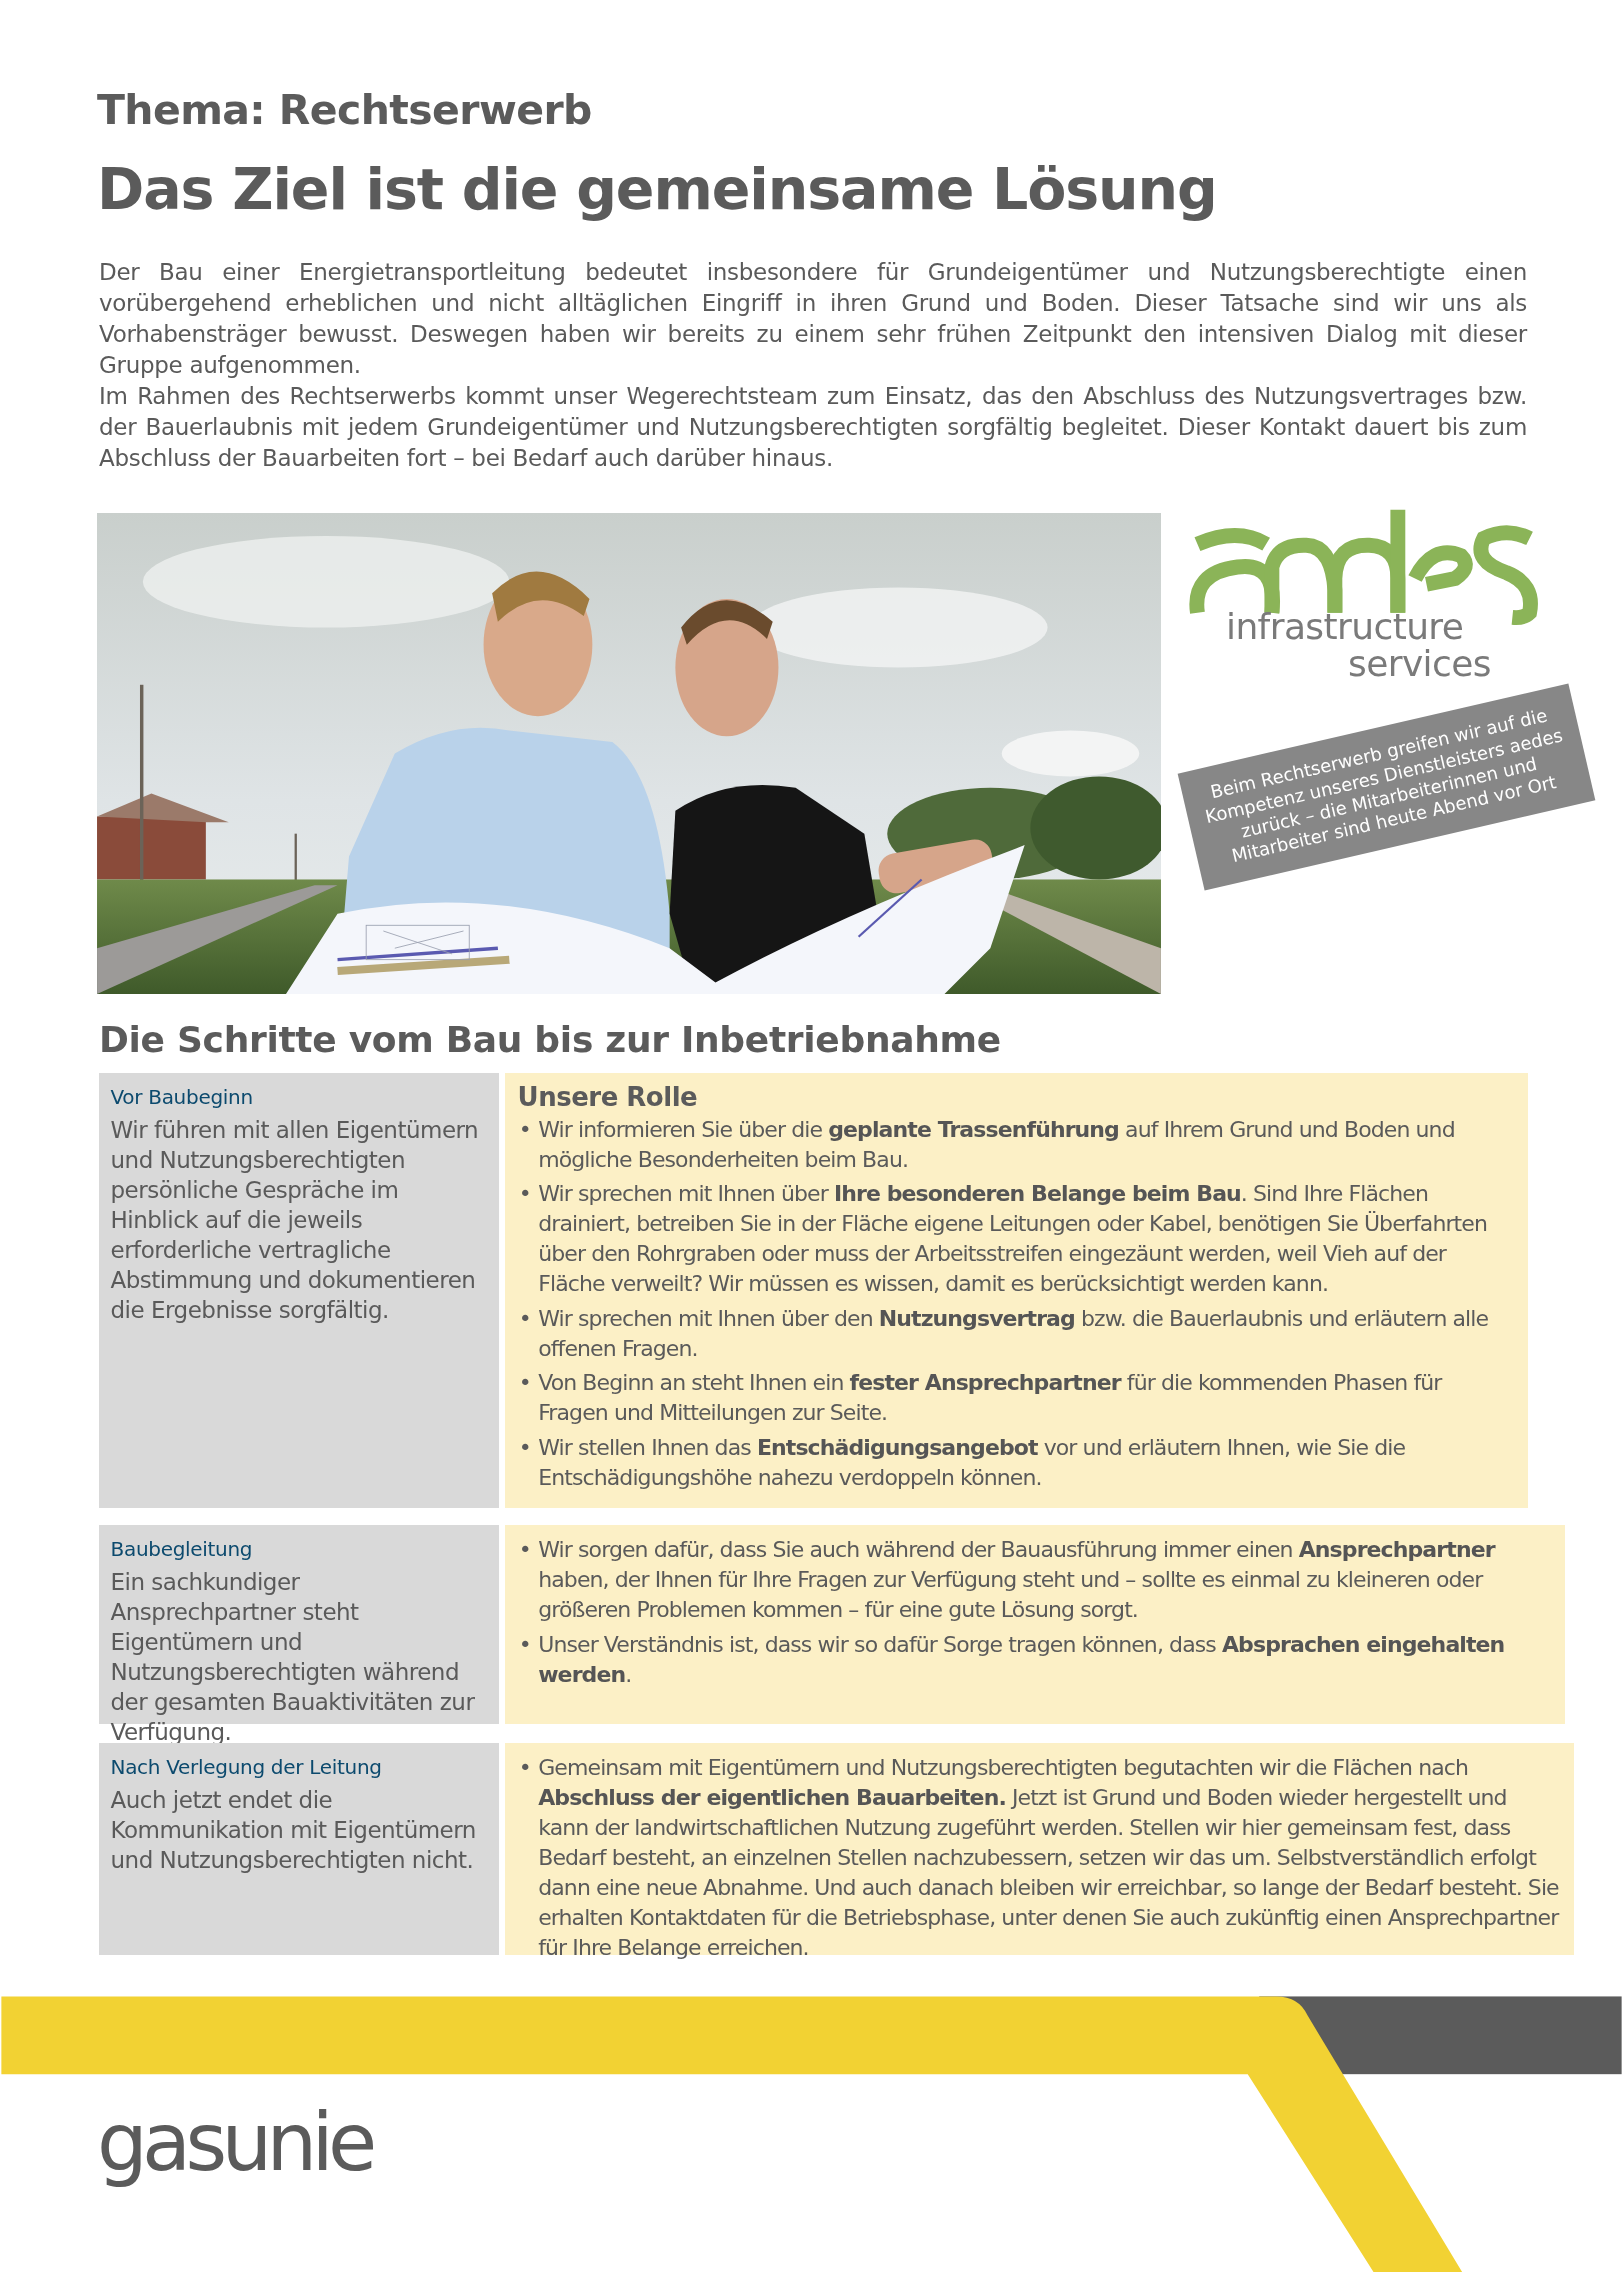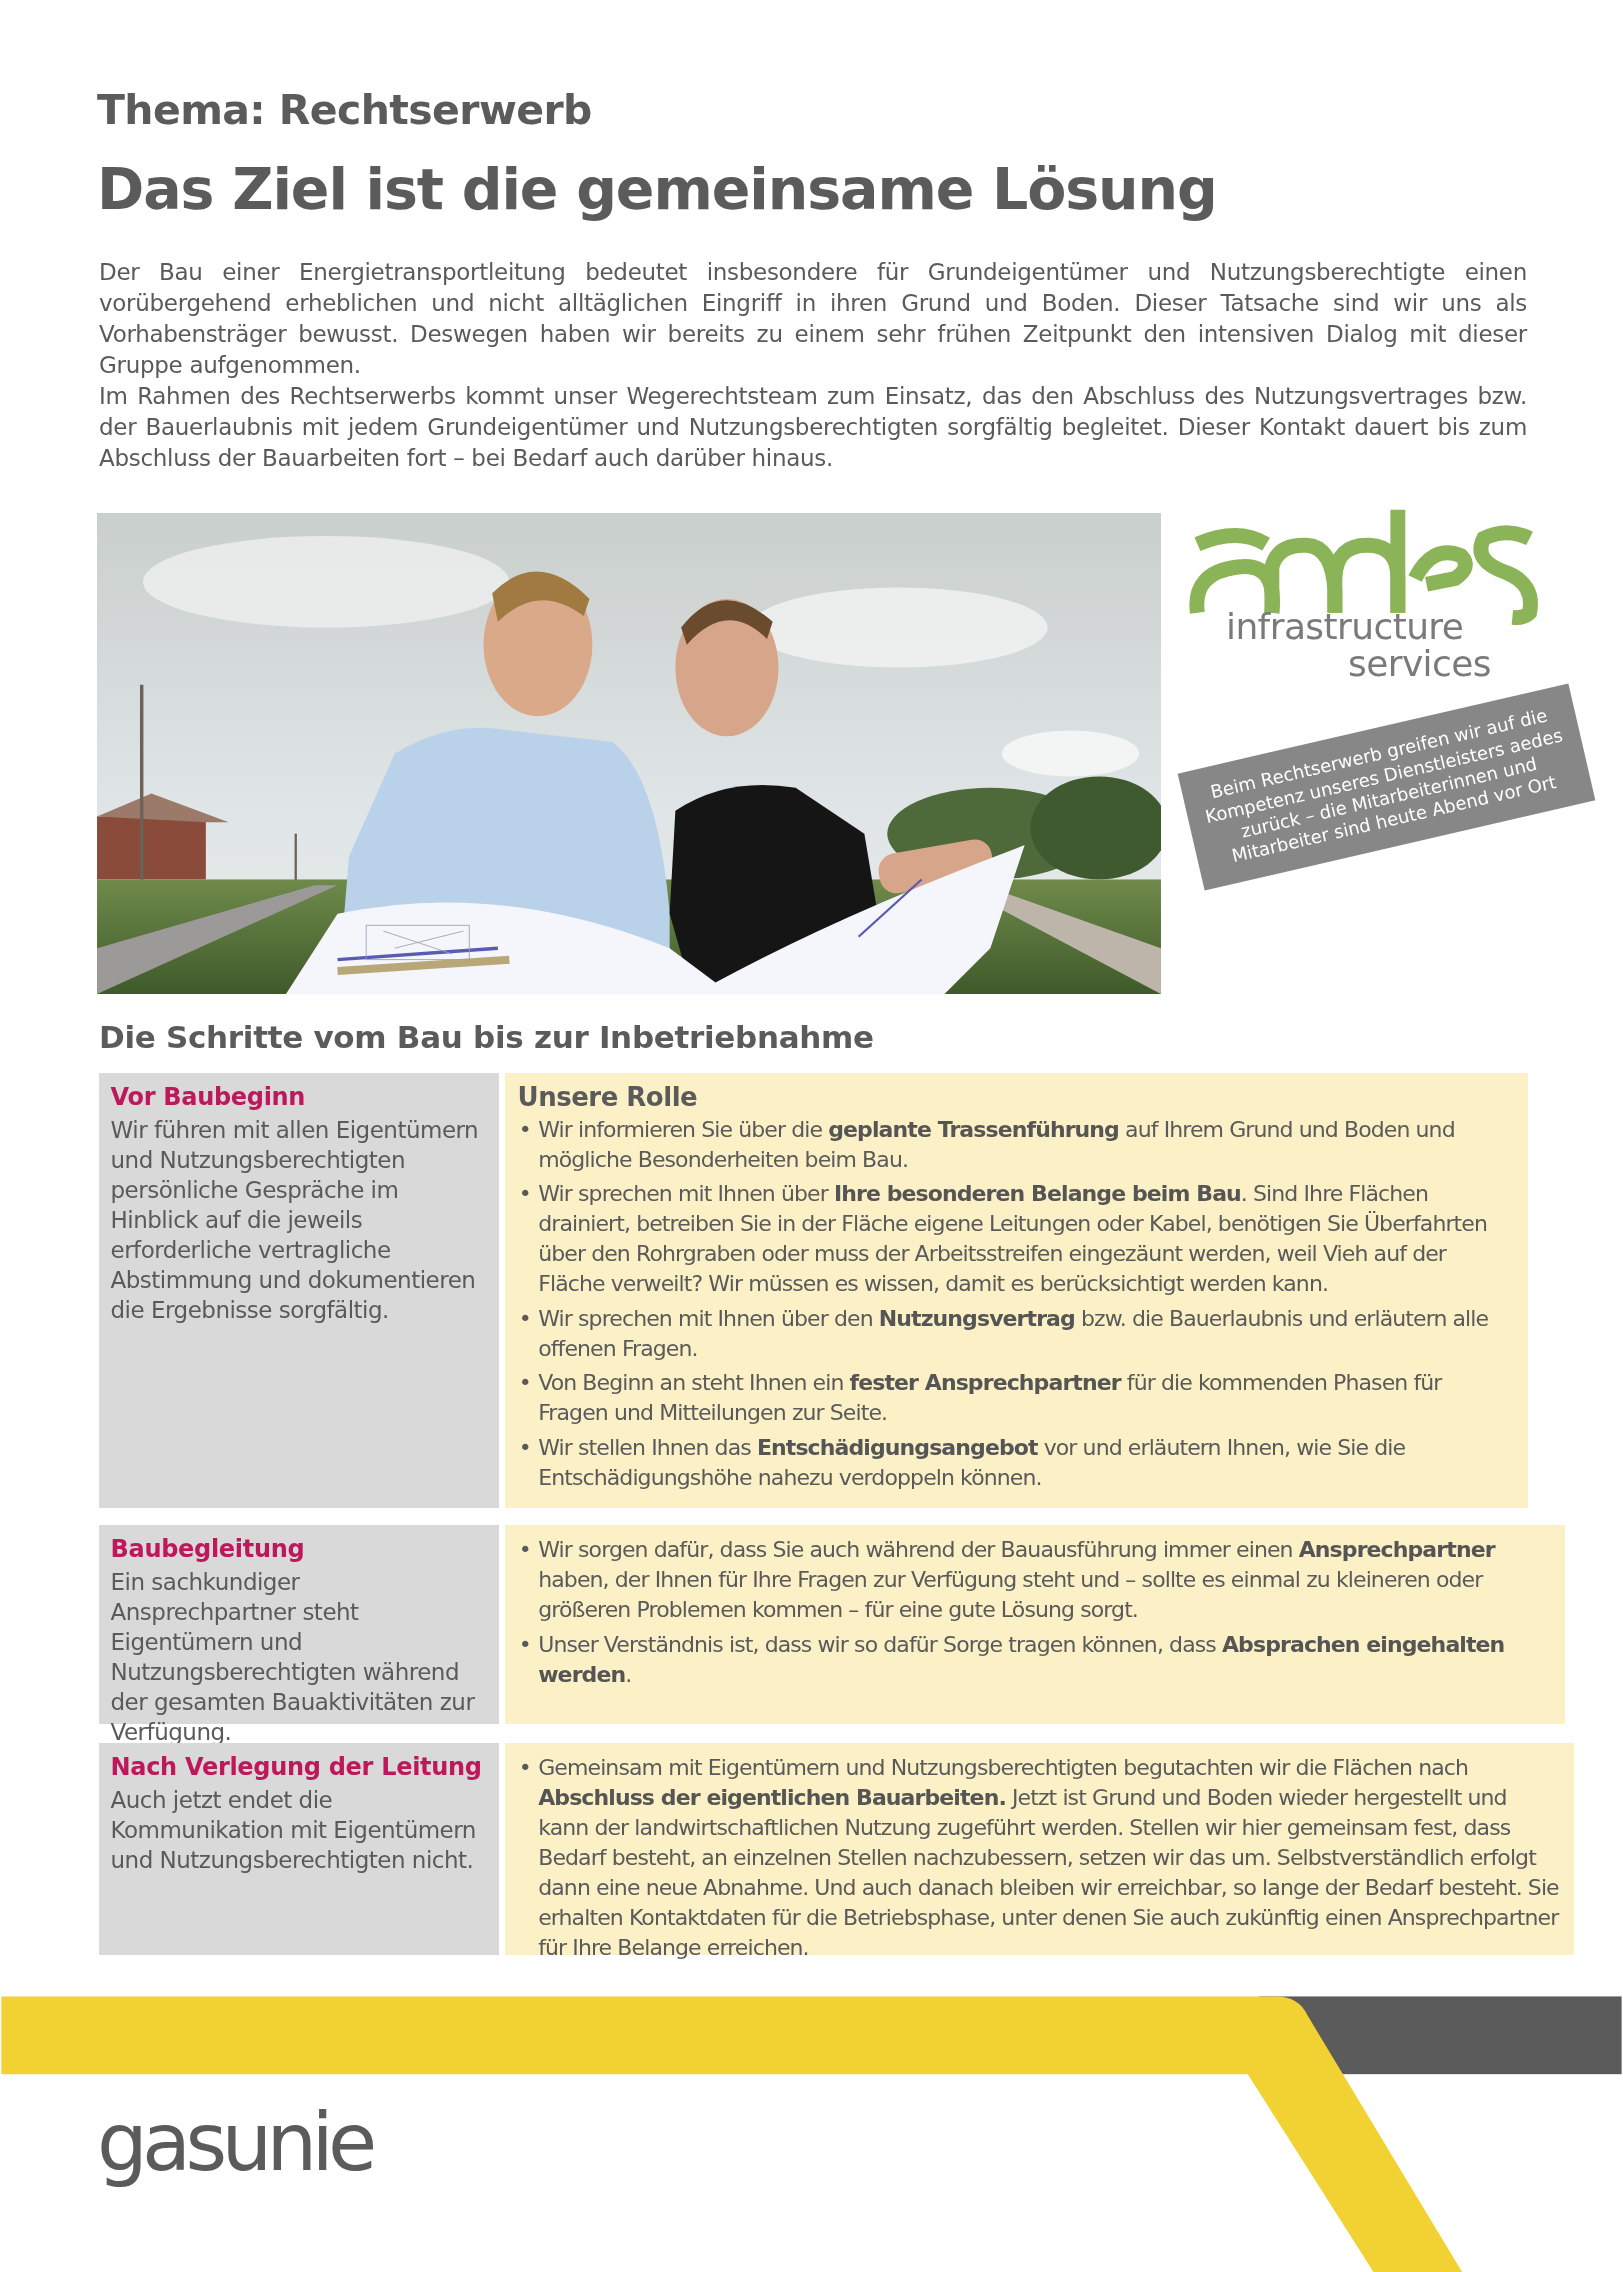--- a/index.html
+++ b/index.html
@@ -27,27 +27,27 @@
   
   .caption-box {
     left: 1186px; top: 727px; width: 401px; height: 120px;
     background: #878787; color: #ffffff; transform: rotate(-13deg); transform-origin: center;
     display: flex; align-items: center; justify-content: center; text-align: center;
     font-size: 18px; line-height: 22.3px; padding: 0 11.5px; box-sizing: border-box;
   }
   .caption-box .txt { width: 100%; }
 
   
-  .steps-title { left: 99px; top: 1019px; font-size: 31px; font-weight: bold; color: #5b5b5b; letter-spacing: -0.3px; }
+  .steps-title { left: 99px; top: 1019px; font-size: 36px; font-weight: bold; color: #5b5b5b; letter-spacing: -0.3px; }
   .row { position: absolute; left: 99px; width: 1429px; }
   .cell-left { position: absolute; left: 0; top: 0; bottom: 0; width: 400px; background: #d9d9d9;
                padding: 5.7px 11.5px; box-sizing: border-box; }
   .cell-right { position: absolute; left: 406px; right: 0; top: 0; bottom: 0; background: #fcf0c6;
                 padding: 5.7px 12.6px; box-sizing: border-box; }
-  .cell-title { font-size: 24px; font-weight: bold; color: #be185d; line-height: 36px; letter-spacing: -0.3px; }
+  .cell-title { font-size: 20px; font-weight: normal; color: #0c4a6e; line-height: 36px; letter-spacing: -0.3px; }
   .cell-desc { font-size: 23px; line-height: 30px; color: #5a5a5a; letter-spacing: -0.5px; }
   .role-title { font-size: 26px; font-weight: bold; color: #5b5b5b; line-height: 36px; letter-spacing: -0.5px; }
   ul.bullets { list-style: none; margin: 0; padding: 0; }
   ul.bullets li { position: relative; padding-left: 20.6px; font-size: 22px; line-height: 30px; color: #5a5a5a;
                   letter-spacing: -0.9px; margin-bottom: 4.6px; }
   ul.bullets li::before { content: "\2022"; position: absolute; left: 1.1px; top: 0; color: #5a5a5a; }
   ul.bullets b { color: #555; }
 
   
   .footer-svg { left: 0; top: 1993px; }

